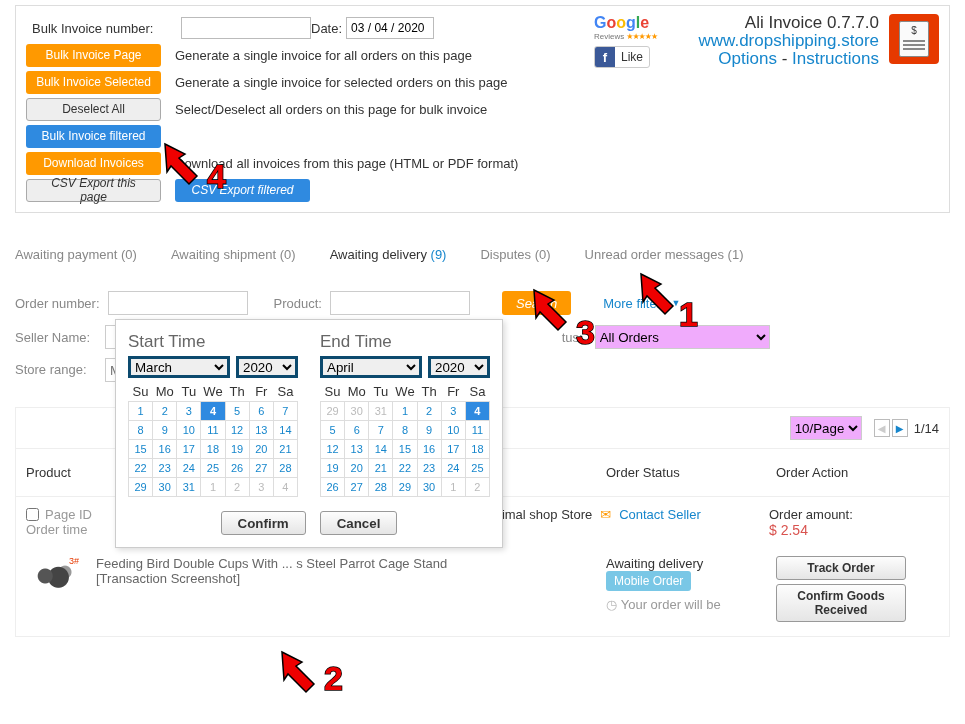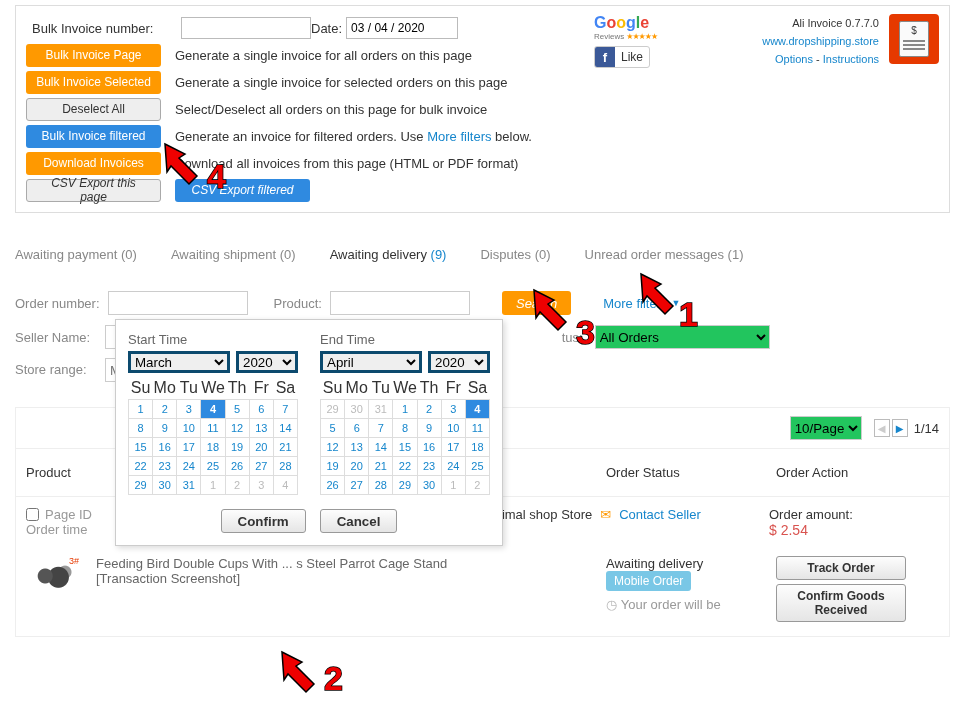--- a/index.html
+++ b/index.html
@@ -20,57 +20,57 @@
   input.tbox{height:22px;border:1px solid #bbb;padding:0 4px;font-size:12px;}
 
   .brand-area{width:355px;display:flex;justify-content:space-between;padding-right:10px;}
   .google-rev{font-size:16px;}
   .gg-blue{color:#4285F4;}.gg-red{color:#EA4335;}.gg-yel{color:#FBBC05;}.gg-green{color:#34A853;}
   .rev-line{font-size:8px;color:#777;display:flex;align-items:center;gap:2px;}
   .star{color:#f90;font-size:8px;letter-spacing:-1px;}
   .fb-like{margin-top:5px;display:inline-flex;align-items:center;border:1px solid #ccc;border-radius:3px;overflow:hidden;height:22px;cursor:pointer;}
   .fb-icon{background:#3b5998;color:#fff;width:20px;height:22px;display:flex;align-items:center;justify-content:center;font-weight:bold;font-size:13px;}
   .fb-txt{padding:0 6px;color:#333;font-size:12px;}
-  .app-info{text-align:right;font-size:11px;line-height:18px;}
+  .app-info{text-align:right;font-size:17px;line-height:18px;}
   .app-icon{width:50px;height:50px;background:#e63900;border-radius:4px;display:flex;align-items:center;justify-content:center;}
   .app-icon-inner{width:30px;height:36px;background:#fafafa;border-radius:2px;position:relative;border:1px solid #888;}
   .app-icon-inner:before{content:"$";position:absolute;top:3px;left:50%;transform:translateX(-50%);font-size:10px;color:#333;}
   .app-icon-inner .lines{position:absolute;bottom:4px;left:3px;right:3px;}
   .app-icon-inner .lines div{height:2px;background:#888;margin:2px 0;}
 
   
   .tabs{display:flex;gap:34px;padding:24px 15px;color:#888;font-size:13px;}
   .tabs .tab{cursor:pointer;}
   .tabs .active{color:#333;}
 
   
   .filters{margin:0 15px 15px 15px;color:#888;position:relative;}
   .filters .frow{display:flex;align-items:center;gap:8px;height:34px;}
   .filters label{color:#888;font-size:13px;}
   .filters input{height:24px;border:1px solid #ccc;padding:0 4px;}
-  select.sel{height:24px;border:1px solid #ccc;background:#22c55e;}
+  select.sel{height:24px;border:1px solid #ccc;background:#f0abfc;}
   .more-filters{color:#1686cc;cursor:pointer;font-size:13px;display:inline-flex;align-items:center;gap:4px;}
   .chev{font-size:9px;}
 
   
   .dp-wrap{position:relative;}
   .dp-input{width:190px;height:24px;border:1px solid #ccc;padding:0 22px 0 4px;}
   .cal-btn{position:absolute;right:3px;top:3px;width:17px;height:17px;background:#fff;border:1px solid #4a90d9;display:flex;flex-direction:column;cursor:pointer;}
   .cal-btn .hdr{height:4px;background:#d9534f;}
   .cal-btn .body{flex:1;display:grid;grid-template-columns:repeat(3,1fr);grid-template-rows:repeat(2,1fr);}
   .cal-btn .body div{border-right:1px solid #4a90d9;border-bottom:1px solid #4a90d9;}
 
   .popup{position:absolute;top:33px;left:100px;background:#fff;border:1px solid #ccc;box-shadow:2px 2px 6px rgba(0,0,0,0.15);padding:12px;z-index:5;}
-  .cal-title{font-size:13px;color:#666;margin-bottom:4px;}
+  .cal-title{font-size:17px;color:#666;margin-bottom:4px;}
   .duo{display:flex;gap:22px;}
   .cal{width:170px;}
   .cal-head{display:flex;gap:6px;margin-bottom:4px;}
   .cal-head select{flex:1;height:22px;border:3px solid #0c4a6e;}
   table.cal-tbl{border-collapse:collapse;width:100%;table-layout:fixed;}
-  .cal-tbl th{font-size:16px;color:#333;font-weight:normal;padding:2px 0;}
+  .cal-tbl th{font-size:13px;color:#333;font-weight:normal;padding:2px 0;}
   .cal-tbl td{border:1px solid #ddd;text-align:center;font-size:11px;height:19px;color:#1686cc;cursor:pointer;}
   .cal-tbl td.out{color:#bbb;}
   .cal-tbl td.sel{background:#2f8ae0;color:#fff;font-weight:bold;}
   .popup-btns{margin-top:14px;display:flex;justify-content:center;gap:14px;}
   .popup-btns button{height:24px;padding:0 16px;border:1px solid #999;background:linear-gradient(#fdfdfd,#e5e5e5);border-radius:3px;font-weight:bold;color:#333;cursor:pointer;}
 
   
   .results-bar{border:1px solid #eee;border-bottom:none;margin:0 15px;padding:8px 10px;display:flex;justify-content:flex-end;align-items:center;gap:12px;color:#333;}
   .pager-btn{width:16px;height:18px;border:1px solid #bbb;color:#666;display:inline-flex;align-items:center;justify-content:center;font-size:10px;cursor:pointer;background:#fff;}
   .pager-btn:first-of-type{color:#ccc;}
@@ -101,39 +101,36 @@
 </style>
 </head>
 <body>
 
 <div class="top-panel">
   <div class="bulk-area">
     <div class="row">
       <span class="lbl">Bulk Invoice number:</span>
       <input class="tbox" style="width: 130px;">
       <span style="">Date:</span>
-      <input class="tbox" style="width: 112px; margin-left: 4px;" value="03 / 04 / 2020">
+      <input class="tbox" style="width: 88px; margin-left: 4px;" value="03 / 04 / 2020">
     </div>
     <div class="row">
       <button class="btn orange">Bulk Invoice Page</button>
       <span class="desc">Generate a single invoice for all orders on this page</span>
     </div>
     <div class="row">
       <button class="btn orange">Bulk Invoice Selected</button>
       <span class="desc">Generate a single invoice for selected orders on this page</span>
     </div>
     <div class="row">
       <button class="btn grey">Deselect All</button>
       <span class="desc">Select/Deselect all orders on this page for bulk invoice</span>
     </div>
     <div class="row">
       <button class="btn blue">Bulk Invoice filtered</button>
-      <span class="desc">
-        <span>Generate an invoice for filtered orders. Use </span><a href="#">More filters</a><span> below.</span>
-      </span>
     </div>
     <div class="row">
       <button class="btn orange">Download Invoices</button>
       <span class="desc">Download all invoices from this page (HTML or PDF format)</span>
     </div>
     <div class="row">
       <button class="btn grey sm" style="width:135px">CSV Export this page</button>
       <span style="width:14px"></span>
       <button class="btn blue sm" style="width:135px">CSV Export filtered</button>
     </div>

